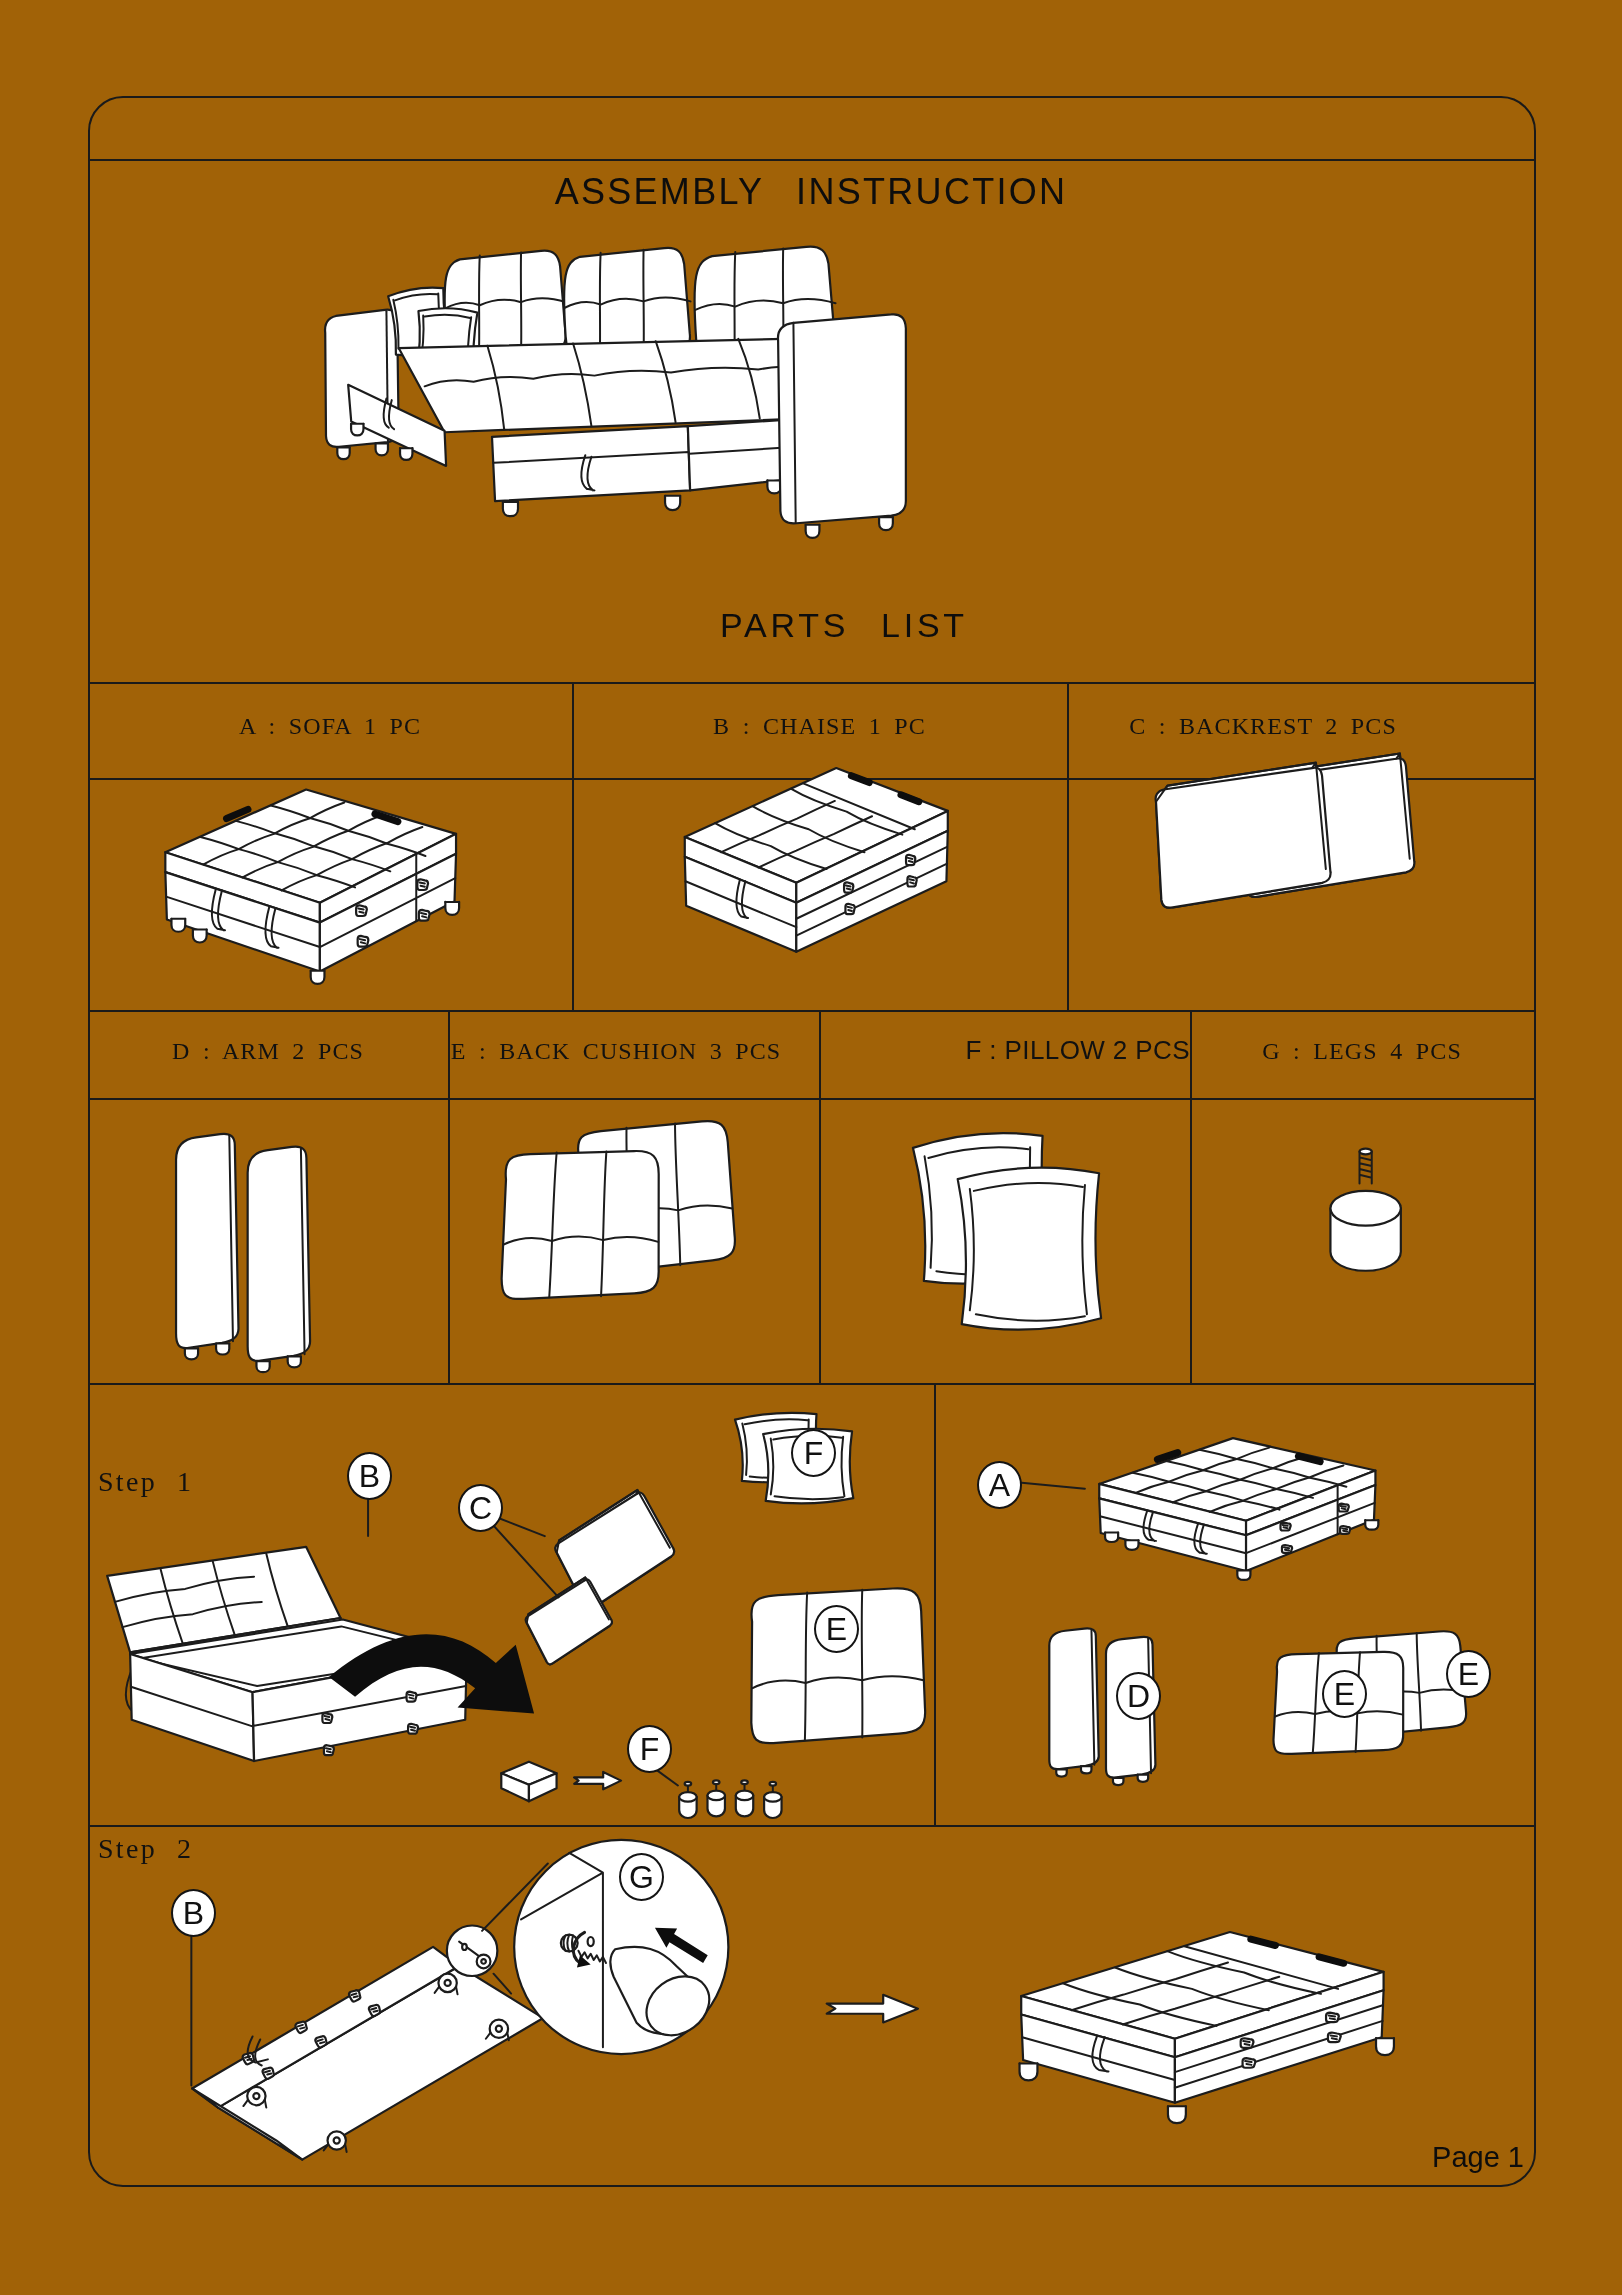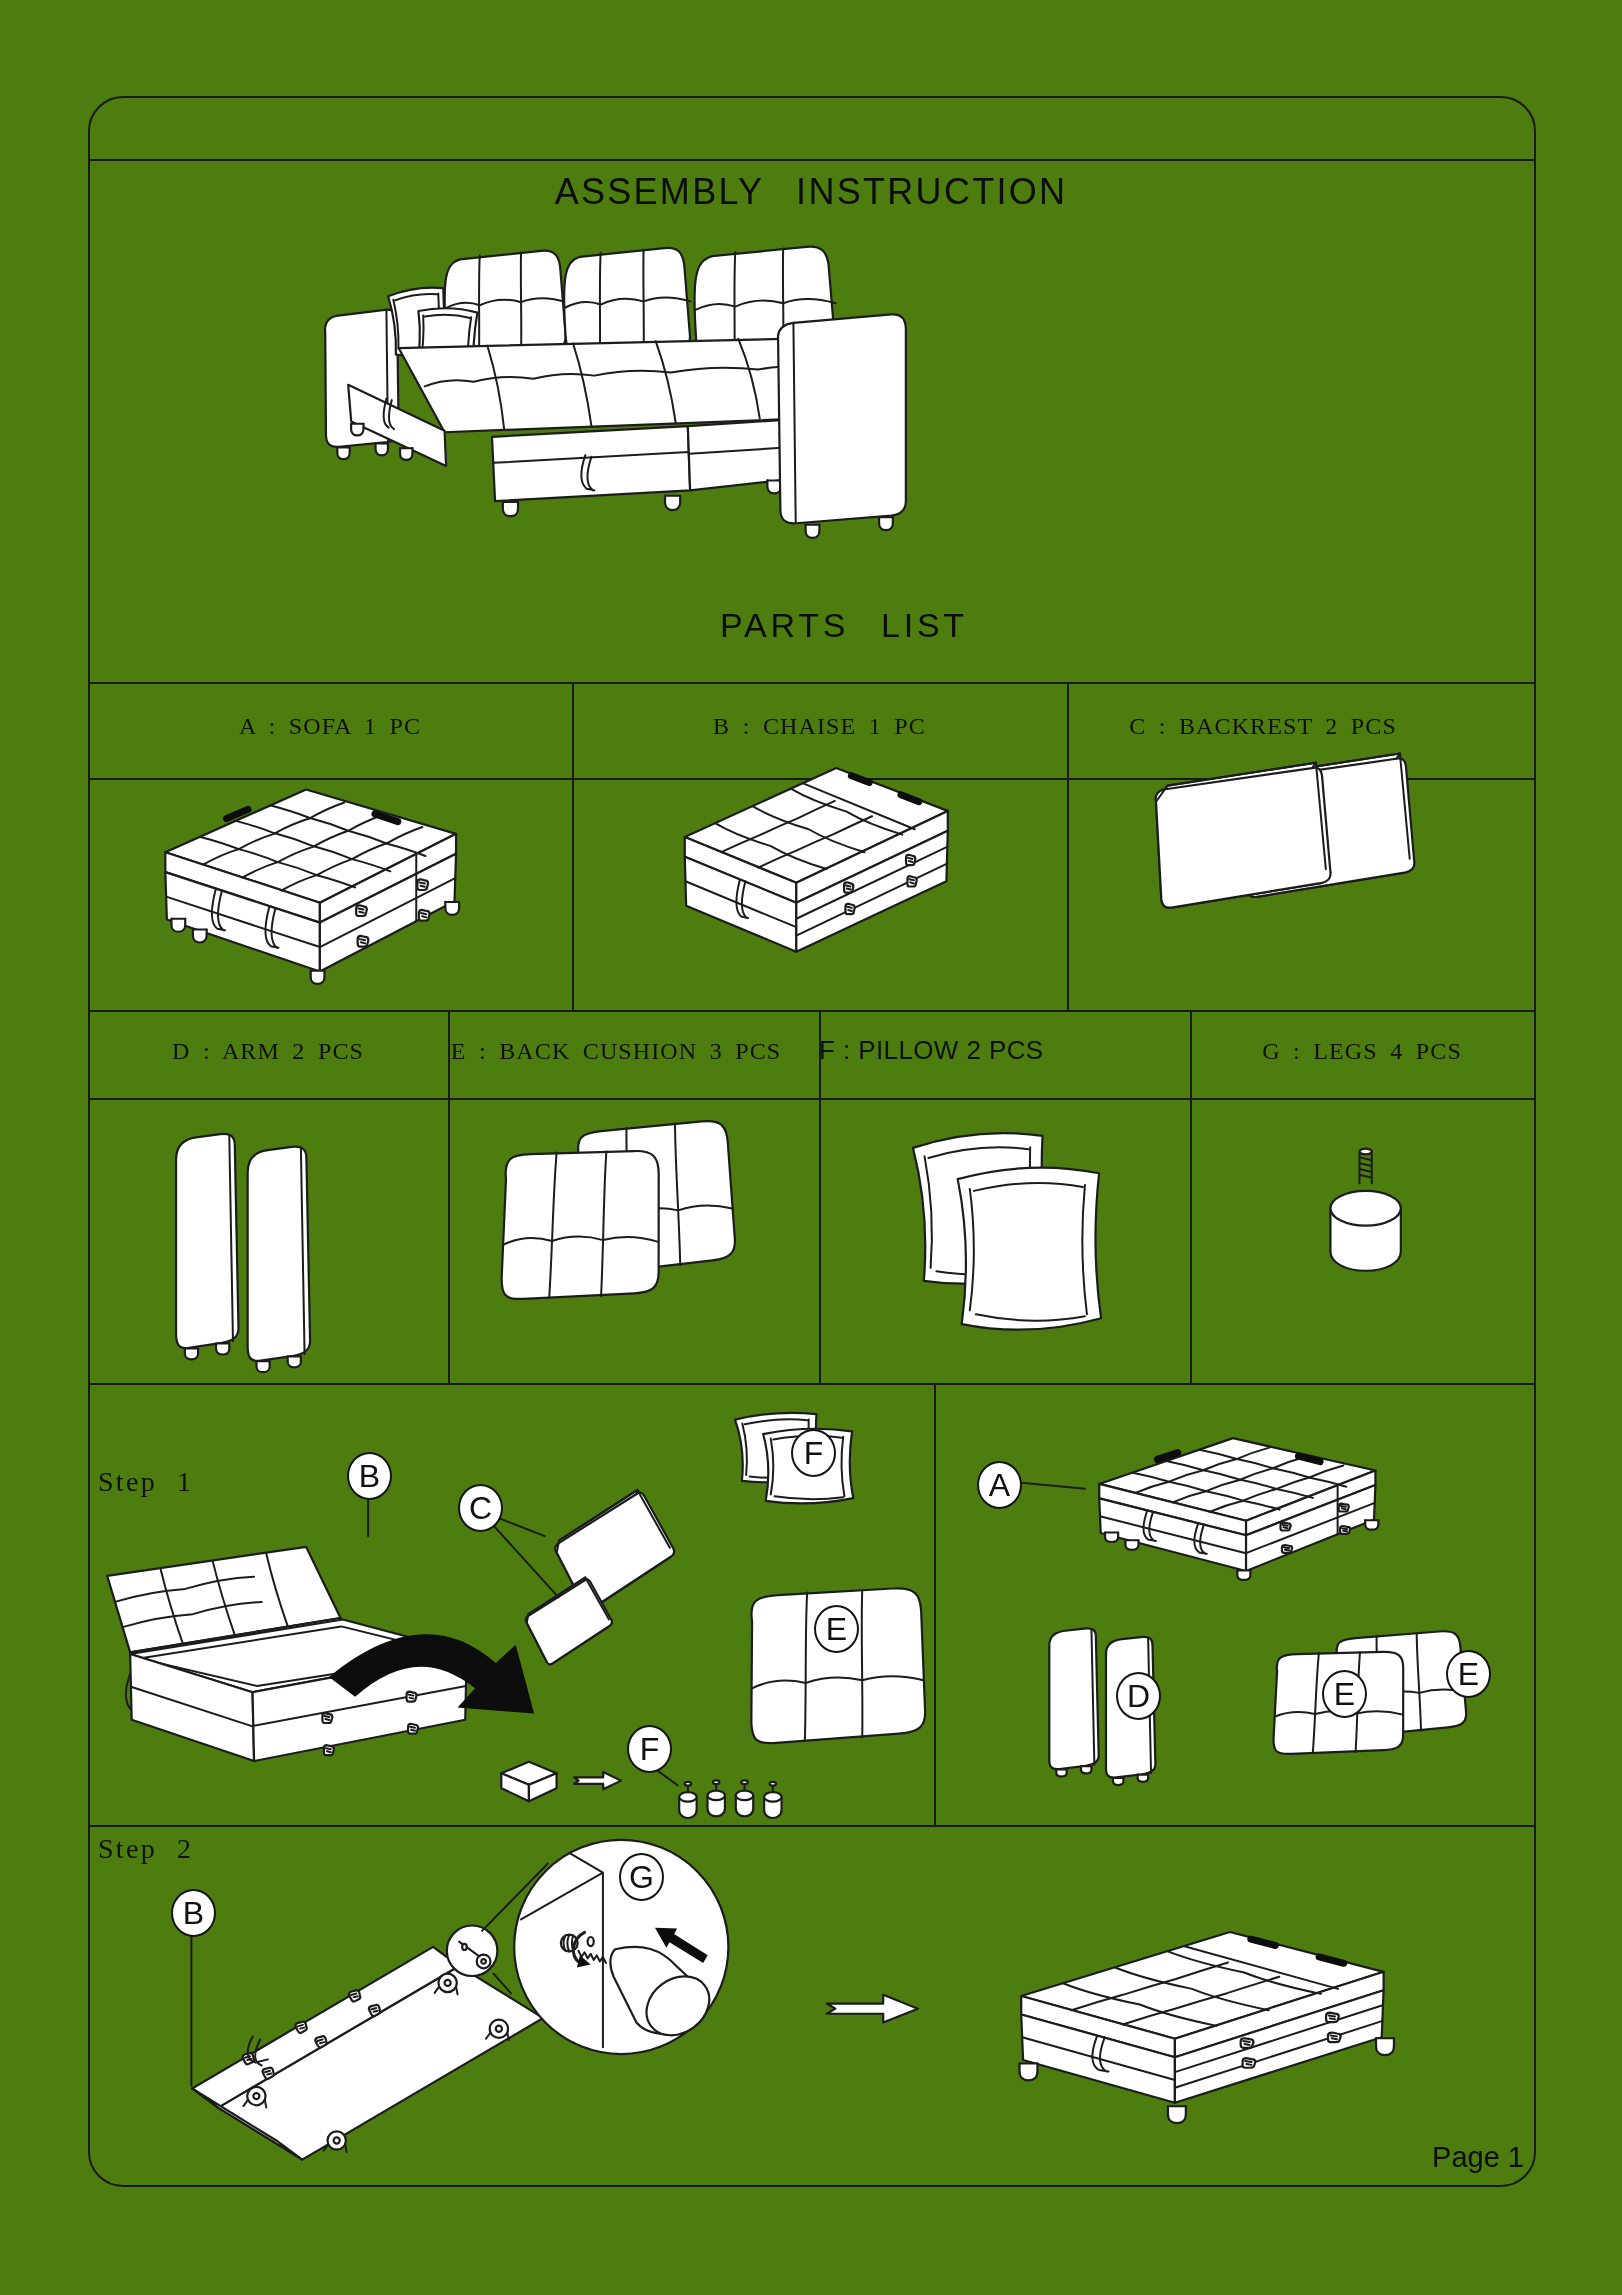--- a/index.html
+++ b/index.html
@@ -1,30 +1,30 @@
 <!DOCTYPE html>
 <html style="font-size:12.2px"><head>
 <meta charset="utf-8">
 <style>
   html,body{margin:0;padding:0;background:#e8e8e8;}
-  .page{position:relative;width:1622px;height:2295px;background:#4d7c0f;overflow:hidden;
+  .page{position:relative;width:1622px;height:2295px;background:#a16207;overflow:hidden;
         font-family:"Liberation Sans",sans-serif;color:#111;}
   
   .frame{position:absolute;left:88px;top:96px;width:1444px;height:2087px;
          border:2.3px solid #1a1a1a;border-radius:35px;}
   .hrule{position:absolute;left:88px;width:1446px;height:2.3px;background:#1a1a1a;}
   .vrule{position:absolute;width:2.3px;background:#1a1a1a;}
   
   .title{position:absolute;left:88px;width:1446px;text-align:center;
          font-size:36px;letter-spacing:2.3px;word-spacing:20px;color:#0d0d0d;}
   .heading{position:absolute;left:88px;width:1446px;text-align:center;
          font-size:34px;letter-spacing:3.8px;word-spacing:18.4px;color:#0d0d0d;padding-left:33px;}
   .plabel{position:absolute;text-align:center;font-family:"Liberation Serif",serif;
          font-size:24px;letter-spacing:1.1px;word-spacing:5.4px;white-space:nowrap;}
-  .plabel-sans{position:absolute;text-align:left;font-family:"Liberation Sans",sans-serif;
+  .plabel-sans{position:absolute;text-align:right;font-family:"Liberation Sans",sans-serif;
          font-size:26px;letter-spacing:0.4px;white-space:nowrap;}
   .steplabel{position:absolute;font-family:"Liberation Serif",serif;font-size:28px;
          letter-spacing:2.3px;word-spacing:10.7px;}
   .pagenum{position:absolute;left:1301px;top:2141px;width:223px;text-align:right;
          font-size:29px;color:#0d0d0d;}
   
   .marker{position:absolute;width:41px;height:44px;border:2.3px solid #141414;border-radius:50%;
           background:#fff;display:flex;align-items:center;justify-content:center;
           font-size:32px;font-family:"Liberation Sans",sans-serif;color:#111;z-index:5;}
   

